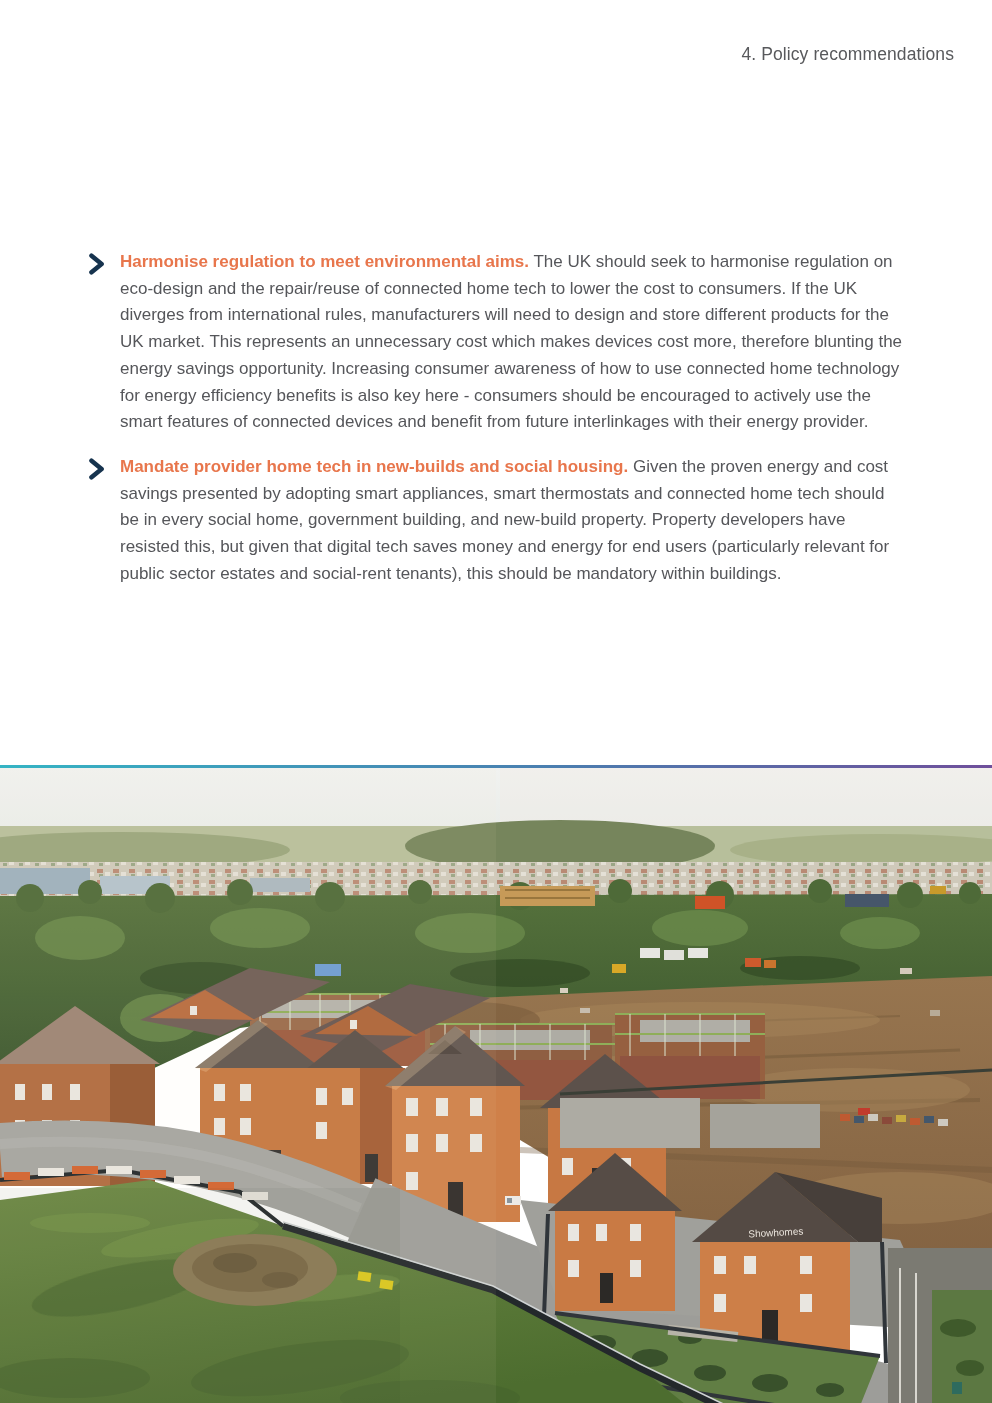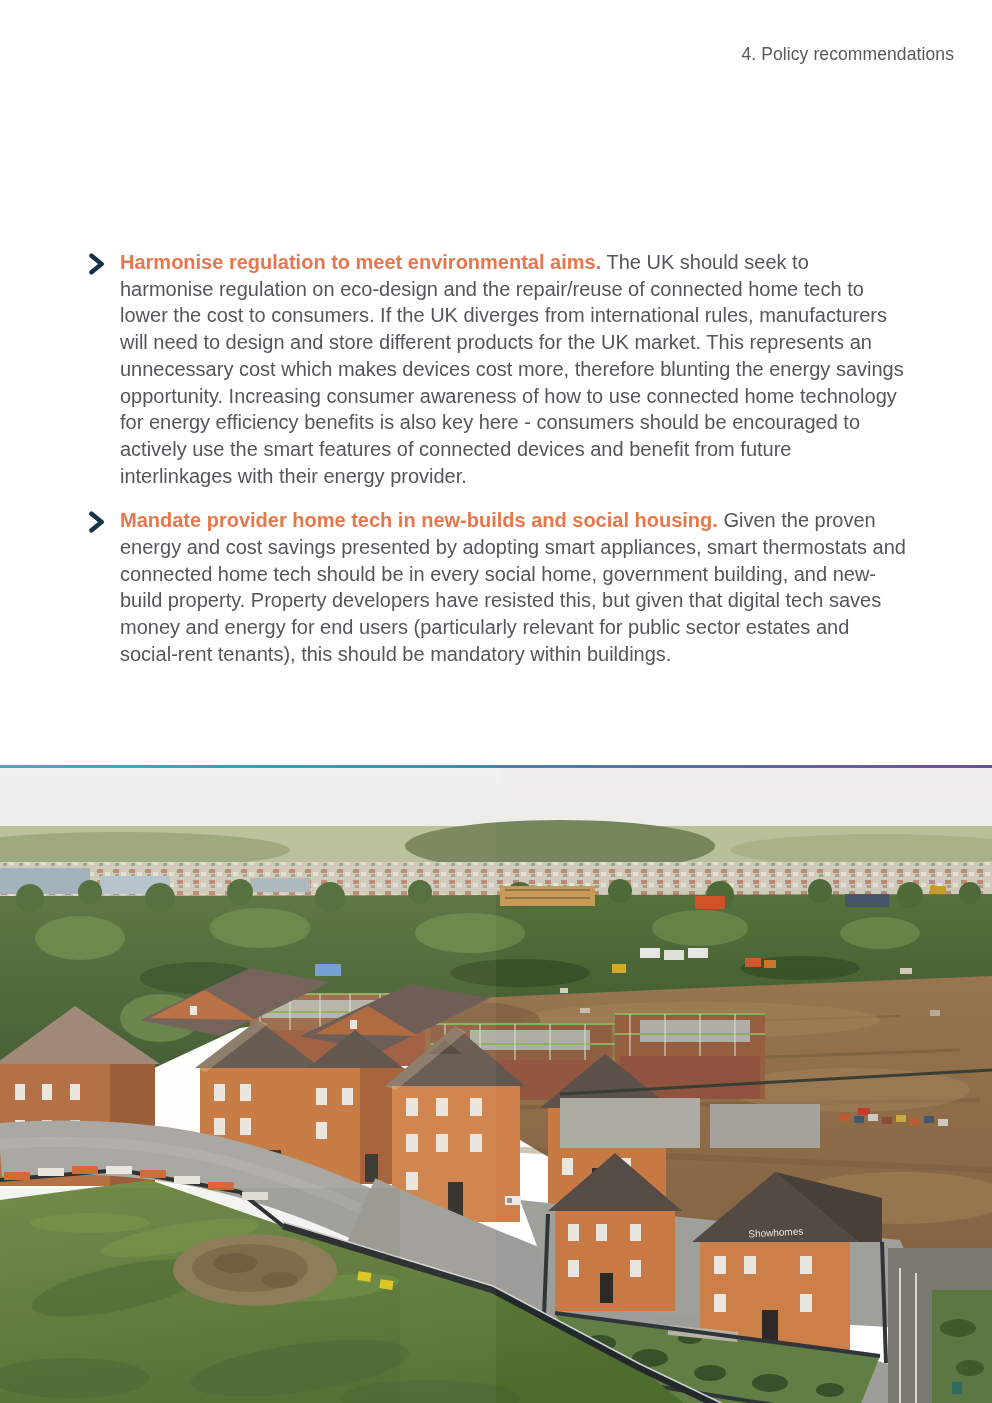--- a/index.html
+++ b/index.html
@@ -11,21 +11,21 @@
   }
   .page-header {
     position:absolute; top:31px; right:38px;
     font-size:17.5px; color:#58595c; letter-spacing:0.1px;
   }
   .content {
     position:absolute; top:236px; left:120px; width:786px;
   }
   .bullet-item {
     position:relative;
-    font-size:20px; line-height:26.7px; color:#55565a;
+    font-size:17px; line-height:26.7px; color:#55565a;
     margin:0 0 18px 0;
     text-align:left;
   }
   .chevron {
     position:absolute; left:-33px; top:4px; width:20px; height:22px;
   }
   .lead { color:#E8764C; font-weight:bold; }
   .photo-wrap { position:absolute; left:0; top:752px; width:992px; height:651px; }
   .divider {
     height:3px; width:100%;

